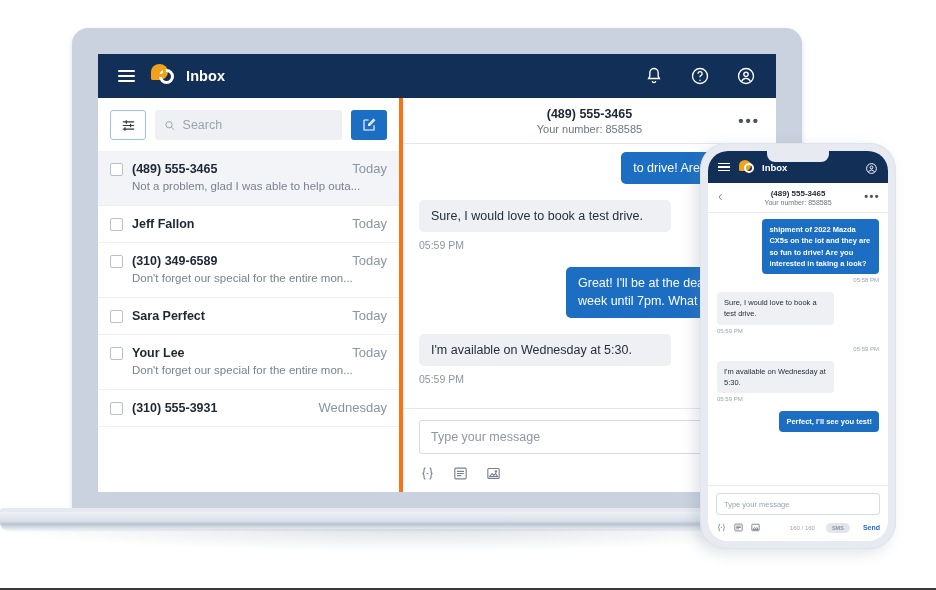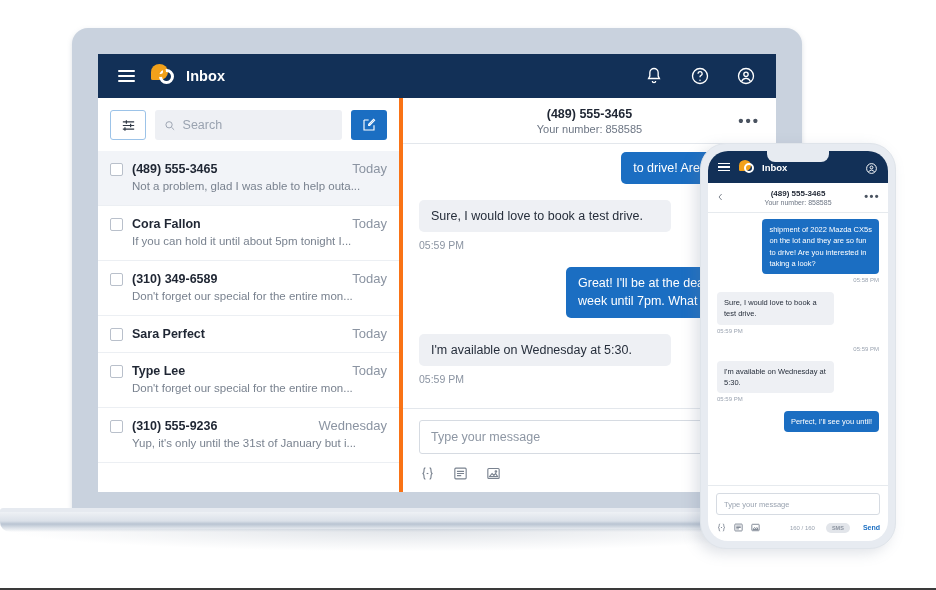--- a/index.html
+++ b/index.html
@@ -200,21 +200,21 @@
 
   .phone-scroll { flex: 1; padding: 7px 9px 0 9px; overflow: hidden; }
   .ph-row { display: flex; flex-direction: column; margin-bottom: 9px; }
   .ph-row.out { align-items: flex-end; }
   .ph-bubble-in {
     background: #eef0f4; color: #262e3b; font-size: 7.5px; line-height: 1.5;
     padding: 5px 7px; border-radius: 4px; max-width: 72%;
   }
   .ph-bubble-out {
     background: #1b6ec2; color: #fff; font-size: 7.5px; line-height: 1.5;
-    padding: 5px 7px; border-radius: 4px; max-width: 72%;
+    padding: 5px 7px; border-radius: 4px; max-width: 72%; font-weight: bold;
   }
   .ph-time { font-size: 6px; color: #9aa3b0; margin-top: 3px; }
   .ph-row.out .ph-time { text-align: right; }
 
   .phone-composer { border-top: 1px solid #e6eaee; padding: 7px 8px 8px 8px; flex: none; }
   .ph-input {
     height: 22px; border: 1px solid #d6dbe2; border-radius: 3px;
     display: flex; align-items: center; padding: 0 7px;
   }
   .ph-input input {
@@ -305,51 +305,51 @@
               <div class="conv-item active">
                 <span class="conv-check"></span>
                 <span class="conv-main"><span class="conv-top">
                     <span class="conv-name">(489) 555-3465</span>
                     <span class="conv-time">Today</span>
                   </span><span class="conv-snip">Not a problem, glad I was able to help outa...</span></span>
               </div>
               <div class="conv-item">
                 <span class="conv-check"></span>
                 <span class="conv-main"><span class="conv-top">
-                    <span class="conv-name">Cora Fallon</span>
+                    <span class="conv-name">Jeff Fallon</span>
                     <span class="conv-time">Today</span>
-                  </span><span class="conv-snip">If you can hold it until about 5pm tonight I...</span></span>
+                  </span></span>
               </div>
               <div class="conv-item">
                 <span class="conv-check"></span>
                 <span class="conv-main"><span class="conv-top">
                     <span class="conv-name">(310) 349-6589</span>
                     <span class="conv-time">Today</span>
                   </span><span class="conv-snip">Don't forget our special for the entire mon...</span></span>
               </div>
               <div class="conv-item">
                 <span class="conv-check"></span>
                 <span class="conv-main"><span class="conv-top">
                     <span class="conv-name">Sara Perfect</span>
                     <span class="conv-time">Today</span>
                   </span></span>
               </div>
               <div class="conv-item">
                 <span class="conv-check"></span>
                 <span class="conv-main"><span class="conv-top">
-                    <span class="conv-name">Type Lee</span>
+                    <span class="conv-name">Your Lee</span>
                     <span class="conv-time">Today</span>
                   </span><span class="conv-snip">Don't forget our special for the entire mon...</span></span>
               </div>
               <div class="conv-item">
                 <span class="conv-check"></span>
                 <span class="conv-main"><span class="conv-top">
-                    <span class="conv-name">(310) 555-9236</span>
+                    <span class="conv-name">(310) 555-3931</span>
                     <span class="conv-time">Wednesday</span>
-                  </span><span class="conv-snip">Yup, it's only until the 31st of January but i...</span></span>
+                  </span></span>
               </div>
             </div>
         </div>
 
         <div class="thread-pane">
           <div class="thread-header">
             <div class="thread-title">(489) 555-3465</div>
             <div class="thread-sub">Your number: 858585</div>
             <div class="thread-more">•••</div>
           </div>
@@ -456,21 +456,21 @@
             <span class="ph-time">05:59 PM</span>
           </div>
           <div class="ph-row out">
             <span class="ph-time">05:59 PM</span>
           </div>
           <div class="ph-row in">
             <span class="ph-bubble-in">I'm available on Wednesday at 5:30.</span>
             <span class="ph-time">05:59 PM</span>
           </div>
           <div class="ph-row out">
-            <span class="ph-bubble-out">Perfect, I'll see you until!</span>
+            <span class="ph-bubble-out">Perfect, I'll see you test!</span>
           </div>
         </div>
 
       <div class="phone-composer">
         <div class="ph-input">
           <input type="text" placeholder="Type your message" style="">
         </div>
         <div class="ph-tools">
           <span class="ph-tool">
             <svg viewBox="0 0 24 24" width="11" height="11" fill="none" stroke="#79828f" stroke-width="2">

